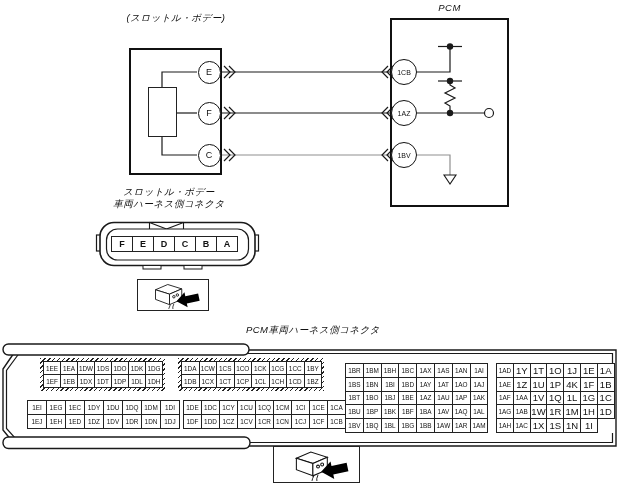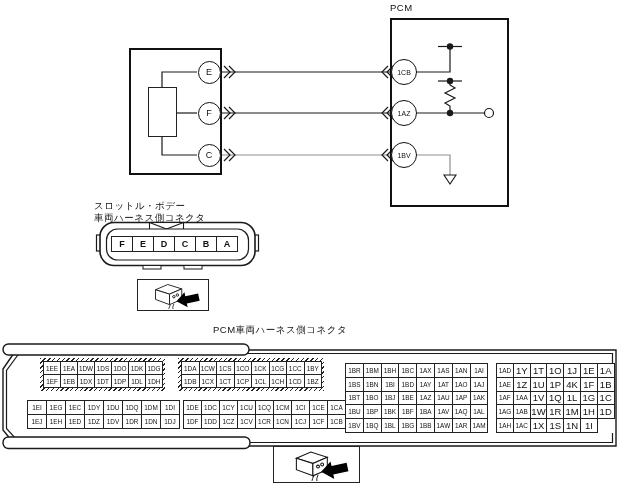--- a/index.html
+++ b/index.html
@@ -6,21 +6,21 @@
     --line:#1a1a1a;
     --gray-wire:#8f8f8f;
   }
   html,body{margin:0;padding:0;background:#fff;}
   .stage{
     position:relative;width:618px;height:484px;background:#fff;overflow:hidden;
     font-family:"Liberation Sans","DejaVu Sans",sans-serif;color:#111;
   }
   .abs{position:absolute;}
   svg{position:absolute;left:0;top:0;}
-  .lbl{text-align:left;line-height:12px;font-size:9.5px;letter-spacing:.5px;color:#111;}
+  .lbl{text-align:center;line-height:12px;font-size:9.5px;letter-spacing:.5px;color:#111;font-style:italic;}
   
   .sensor-box{left:129px;top:48px;width:93px;height:127px;border:2.5px solid #111;box-sizing:border-box;background:transparent;}
   .pot-rect{left:148px;top:87px;width:29px;height:50px;border:1.2px solid #222;box-sizing:border-box;background:#fff;}
   .pcm-box{left:390px;top:18px;width:119px;height:189px;border:2px solid #111;box-sizing:border-box;}
   
   .term{border:1.2px solid #111;border-radius:50%;background:#fff;display:flex;align-items:center;justify-content:center;box-sizing:border-box;}
   .term.sm{width:23px;height:23px;font-size:9px;}
   .term.lg{width:26px;height:26px;font-size:7px;letter-spacing:0;}
   
   .conn-row{position:absolute;left:111px;top:236px;display:flex;}
@@ -111,20 +111,21 @@
 
     <g>
       <polygon class="outline" stroke-width="1.4" points="16,350 616,350 616,446 16,446 3,430 3,369"></polygon>
       <polygon fill="none" class="ln" stroke-width="1" points="19,353.5 612.5,353.5 612.5,442.5 19,442.5 6.5,428.5 6.5,370.5"></polygon>
       <rect class="outline" x="3" y="344" width="246" height="11" rx="5.5" stroke-width="1.4"></rect>
       <rect class="outline" x="3" y="437" width="247" height="11.5" rx="5.5" stroke-width="1.4"></rect>
     </g>
   </svg>
 
   <div class="abs lbl" style="left:76px;top:12px;width:200px;">
+    <div>(スロットル・ボデー)</div>
   </div>
 
   <div class="abs sensor-box"></div>
   <div class="abs pot-rect"></div>
 
   <div class="abs term sm" style="left:197.5px;top:60.5px;">
       <span>E</span>
     </div>
   <div class="abs term sm" style="left:197.5px;top:101.5px;">
       <span>F</span>
@@ -138,21 +139,21 @@
   <div class="abs term lg" style="left:391px;top:59px;">
       <span>1CB</span>
     </div>
   <div class="abs term lg" style="left:391px;top:100px;">
       <span>1AZ</span>
     </div>
   <div class="abs term lg" style="left:391px;top:142px;">
       <span>1BV</span>
     </div>
 
-  <div class="abs lbl" style="left:94px;top:200px;width:150px;">
+  <div class="abs lbl" style="left:94px;top:186px;width:150px;">
     <div>スロットル・ボデー</div>
     <div>車両ハーネス側コネクタ</div>
   </div>
 
   <div class="conn-row">
       <div class="conn-cell">F</div>
       <div class="conn-cell">E</div>
       <div class="conn-cell">D</div>
       <div class="conn-cell">C</div>
       <div class="conn-cell">B</div>

